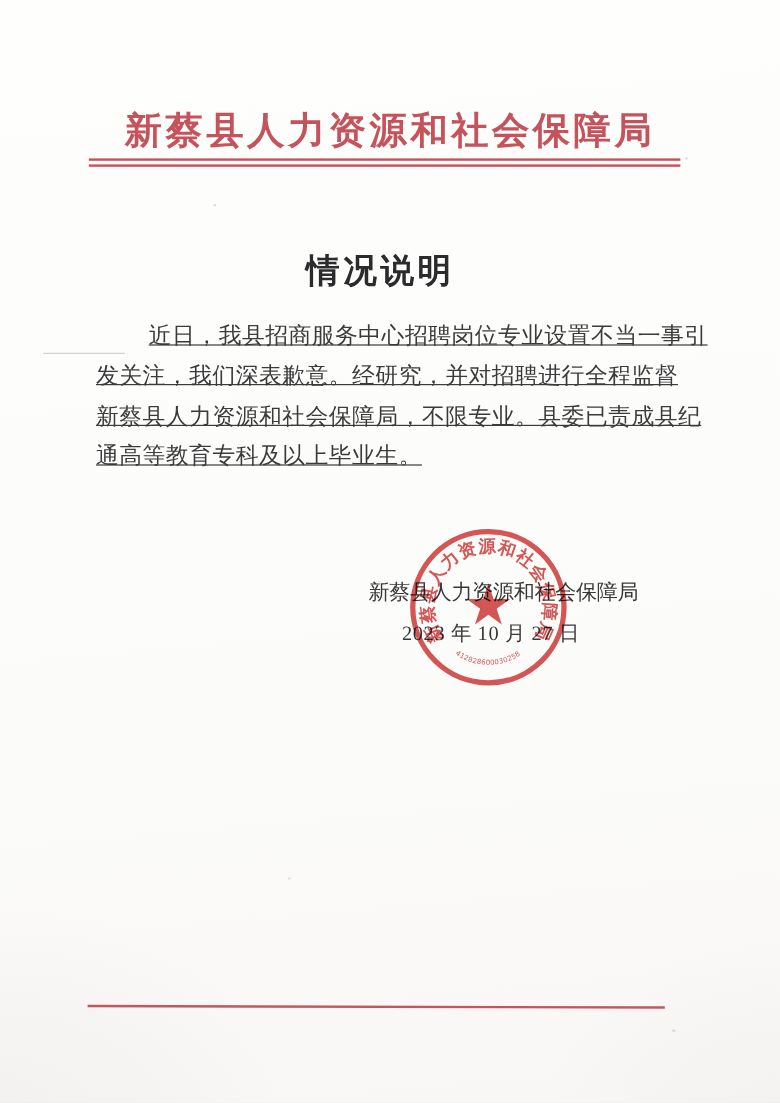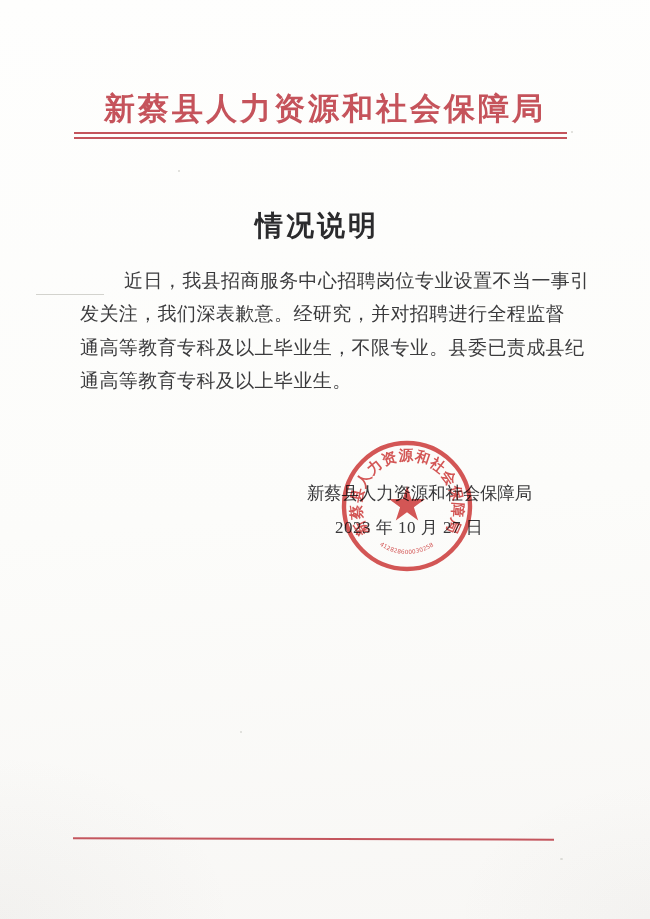--- a/index.html
+++ b/index.html
@@ -20,21 +20,21 @@
     position:absolute;left:74px;top:132px;width:493px;height:3px;
     border-top:2px solid #c4545c;border-bottom:2px solid #c4545c;
   }
   .doc-title{
     position:absolute;top:207px;left:0;width:634px;text-align:center;
     font-size:28px;font-weight:bold;letter-spacing:3px;color:#2b2b2d;
     white-space:nowrap;
   }
   .body-text{
     position:absolute;left:80px;top:264px;
-    font-size:19px;line-height:33.3px;color:#3b3b3d;
+    font-size:19px;line-height:33.3px;color:#3b3b3d;text-decoration:underline;
   }
   .body-text .line{white-space:nowrap;letter-spacing:0.4px;}
   .body-text .line.indented{padding-left:44px;}
   .signature-org{
     position:absolute;left:307px;top:481px;
     font-size:17.5px;color:#38383a;white-space:nowrap;letter-spacing:-0.2px;
   }
   .signature-date{
     position:absolute;left:335px;top:516px;
     font-size:17px;color:#38383a;white-space:nowrap;letter-spacing:0.5px;
@@ -64,21 +64,21 @@
 
   <div class="letterhead-title">新蔡县人力资源和社会保障局</div>
 
   <div class="letterhead-rule"></div>
 
   <div class="doc-title">情况说明</div>
 
   <div class="body-text">
     <div class="line indented">近日，我县招商服务中心招聘岗位专业设置不当一事引</div>
     <div class="line">发关注，我们深表歉意。经研究，并对招聘进行全程监督</div>
-    <div class="line">通高等教育专科及以上毕业生，不限专业。县委已责成县纪</div>
+    <div class="line">新蔡县人力资源和社会保障局，不限专业。县委已责成县纪</div>
     <div class="line">通高等教育专科及以上毕业生。</div>
   </div>
 
   <div class="signature-org">新蔡县人力资源和社会保障局</div>
 
   <div class="signature-date">2023 年 10 月 27 日</div>
 
   <svg class="seal" viewBox="0 0 150 150" xmlns="http://www.w3.org/2000/svg">
     <circle cx="75" cy="75" r="63" fill="none" stroke="#d34a4a" stroke-width="4.4"></circle>
     <path id="sealArcTop" d="M 37.3 101.4 A 46 46 0 1 1 112.7 101.4" fill="none"></path>

